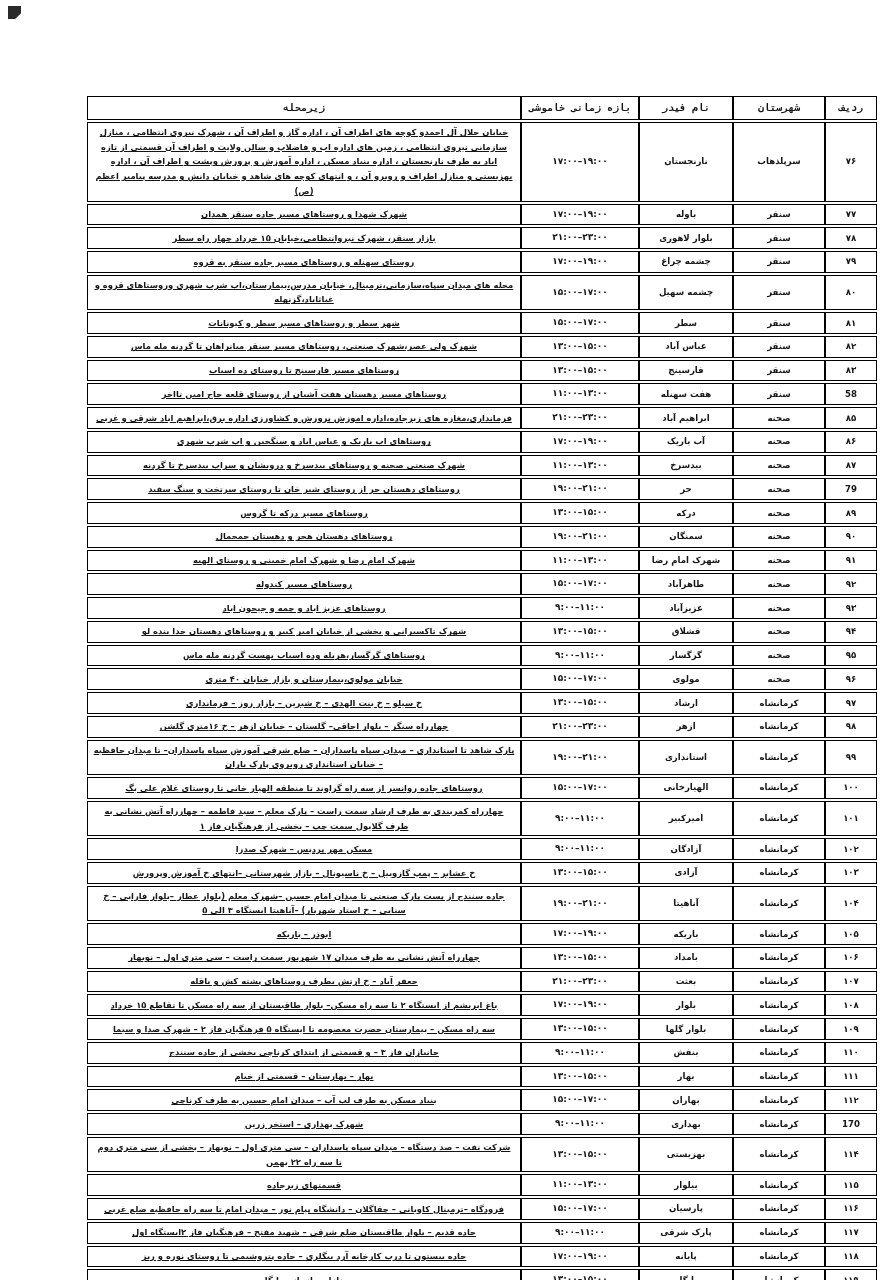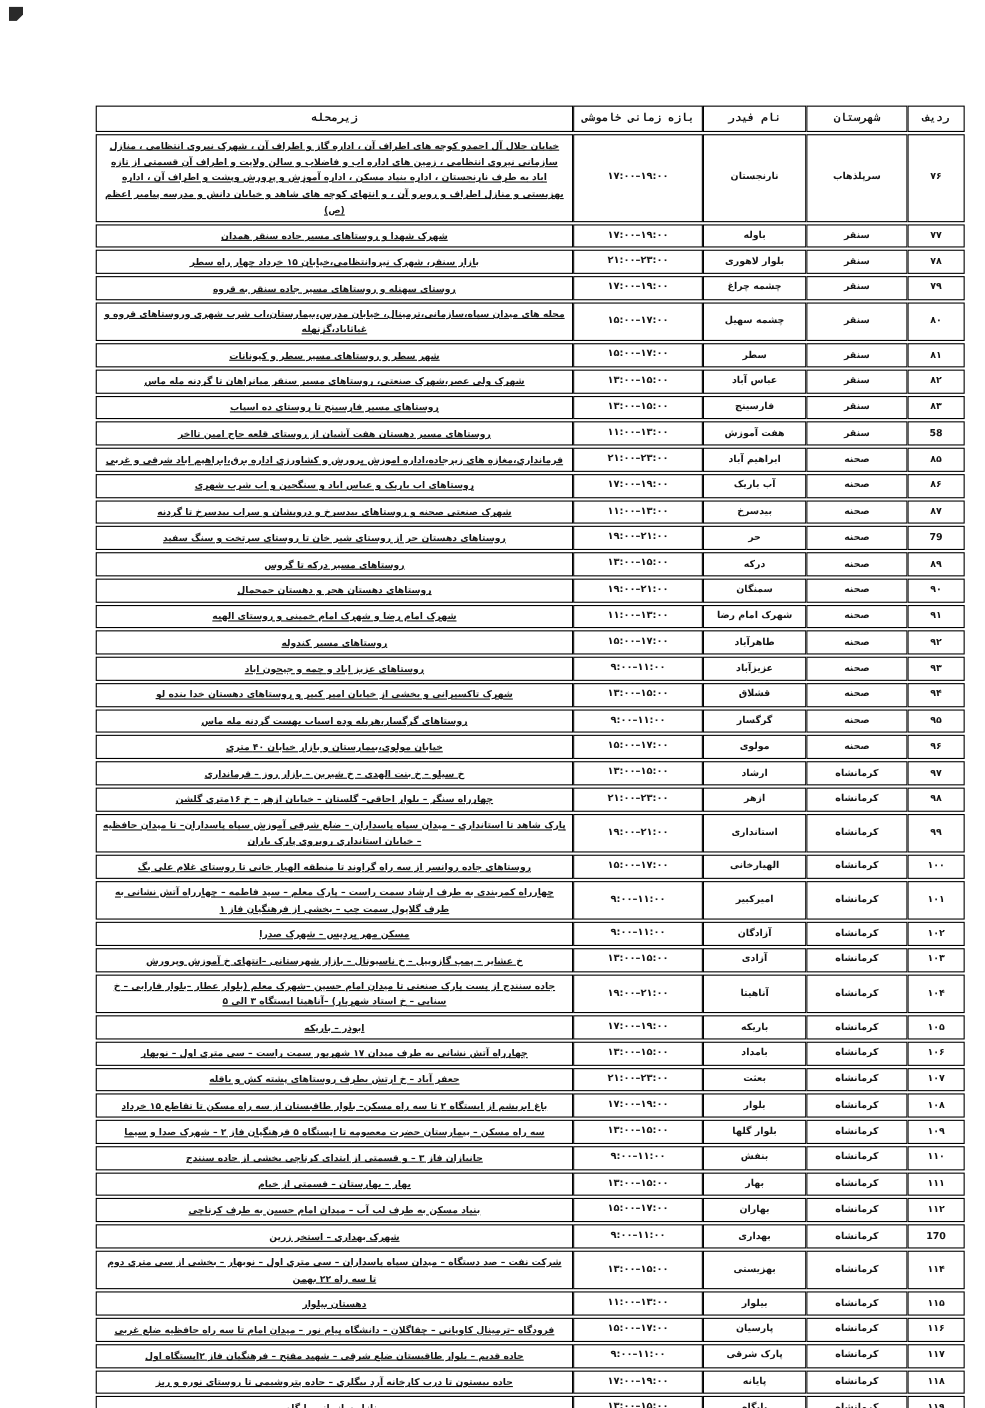--- a/index.html
+++ b/index.html
@@ -98,21 +98,21 @@
         <tr>
       <td class="cell-row">۸۳</td>
       <td class="cell-county">سنقر</td>
       <td class="cell-feeder">فارسینج</td>
       <td class="cell-time">۱۳:۰۰–۱۵:۰۰</td>
       <td class="cell-area">روستاهای مسیر فارسینج تا روستای ده اسیاب</td>
     </tr>
         <tr>
       <td class="cell-row">58</td>
       <td class="cell-county">سنقر</td>
-      <td class="cell-feeder">هفت آموزش</td>
+      <td class="cell-feeder">هفت سهنله</td>
       <td class="cell-time">۱۱:۰۰–۱۳:۰۰</td>
       <td class="cell-area">روستاهای مسیر دهستان هفت آشیان از روستای قلعه حاج امین تااخر</td>
     </tr>
         <tr>
       <td class="cell-row">۸۵</td>
       <td class="cell-county">صحنه</td>
       <td class="cell-feeder">ابراهیم آباد</td>
       <td class="cell-time">۲۱:۰۰–۲۳:۰۰</td>
       <td class="cell-area">فرمانداری،مغازه های زیرجاده،اداره اموزش پرورش و کشاورزی اداره برق،ابراهیم اباد شرقی و غربی</td>
     </tr>
@@ -317,21 +317,21 @@
       <td class="cell-county">کرمانشاه</td>
       <td class="cell-feeder">بهزیستی</td>
       <td class="cell-time">۱۳:۰۰–۱۵:۰۰</td>
       <td class="cell-area">شرکت نفت – صد دستگاه – میدان سپاه پاسداران – سی متری اول – نوبهار – بخشی از سی متری دوم تا سه راه ۲۲ بهمن</td>
     </tr>
         <tr>
       <td class="cell-row">۱۱۵</td>
       <td class="cell-county">کرمانشاه</td>
       <td class="cell-feeder">بیلوار</td>
       <td class="cell-time">۱۱:۰۰–۱۳:۰۰</td>
-      <td class="cell-area">دهستان بیلوار</td>
+      <td class="cell-area">قسمتهای زیرجاده</td>
     </tr>
         <tr>
       <td class="cell-row">۱۱۶</td>
       <td class="cell-county">کرمانشاه</td>
       <td class="cell-feeder">پارسیان</td>
       <td class="cell-time">۱۵:۰۰–۱۷:۰۰</td>
       <td class="cell-area">فرودگاه –ترمینال کاویانی – چقاگلان – دانشگاه پیام نور – میدان امام تا سه راه حافظیه ضلع غربی</td>
     </tr>
         <tr>
       <td class="cell-row">۱۱۷</td>

